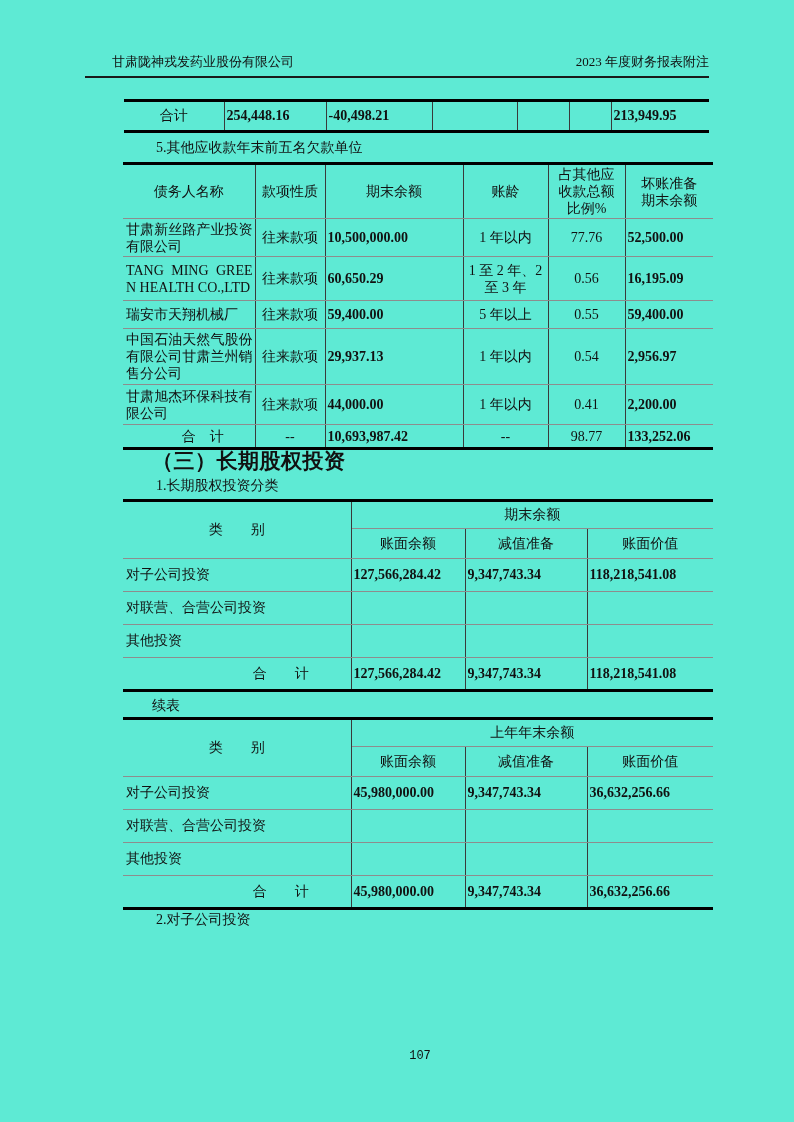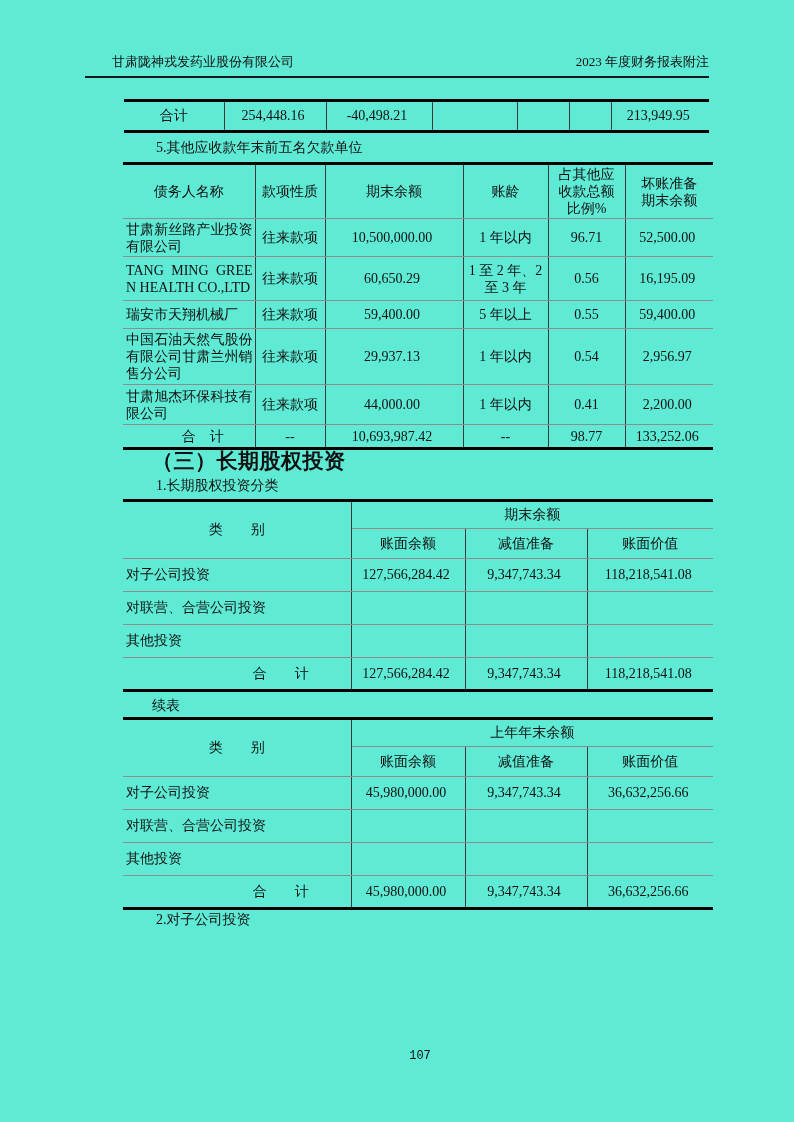--- a/index.html
+++ b/index.html
@@ -22,21 +22,21 @@
     border-top:3px solid #000; border-bottom:3px solid #000;
     font-size:14px; line-height:1.22; color:#111;
   }
   table.t td {
     border:1px solid; border-color:#8d8d8d #3a3a3a;
     padding:1px 2px; vertical-align:middle; overflow:hidden;
     word-break:break-all;
   }
   table.t tr td:first-child { border-left:0; }
   table.t tr td:last-child  { border-right:0; }
-  .r { text-align:center; padding-right:6px !important; }
+  .r { text-align:left; padding-right:6px !important;font-weight:bold; }
   .c { text-align:center; }
   .l { text-align:left; padding-left:3px !important; }
   .pre { white-space:pre-line; }
   .name { text-align:justify;margin-left:40px; }
   .tot-eq { text-align:center; padding-left:90px !important; }
   .tot-db { text-align:center; padding-left:30px !important; }
   
   .h-num { position:absolute; font-size:14px; line-height:18px; }
   .h-sec {
     position:absolute; font-size:21px; line-height:19px; font-weight:bold;
@@ -99,21 +99,21 @@
 收款总额
 比例%</td>
       <td class="c pre">坏账准备
 期末余额</td>
     </tr>
     <tr style="height:38px">
       <td class="l name">甘肃新丝路产业投资有限公司</td>
       <td class="c">往来款项</td>
       <td class="r">10,500,000.00</td>
       <td class="c">1 年以内</td>
-      <td class="c">96.71</td>
+      <td class="c">77.76</td>
       <td class="r">52,500.00</td>
     </tr>
     <tr style="height:44px">
       <td class="l name">TANG MING GREEN HEALTH CO.,LTD</td>
       <td class="c">往来款项</td>
       <td class="r">60,650.29</td>
       <td class="c pre">1 至 2 年、2
 至 3 年</td>
       <td class="c">0.56</td>
       <td class="r">16,195.09</td>

